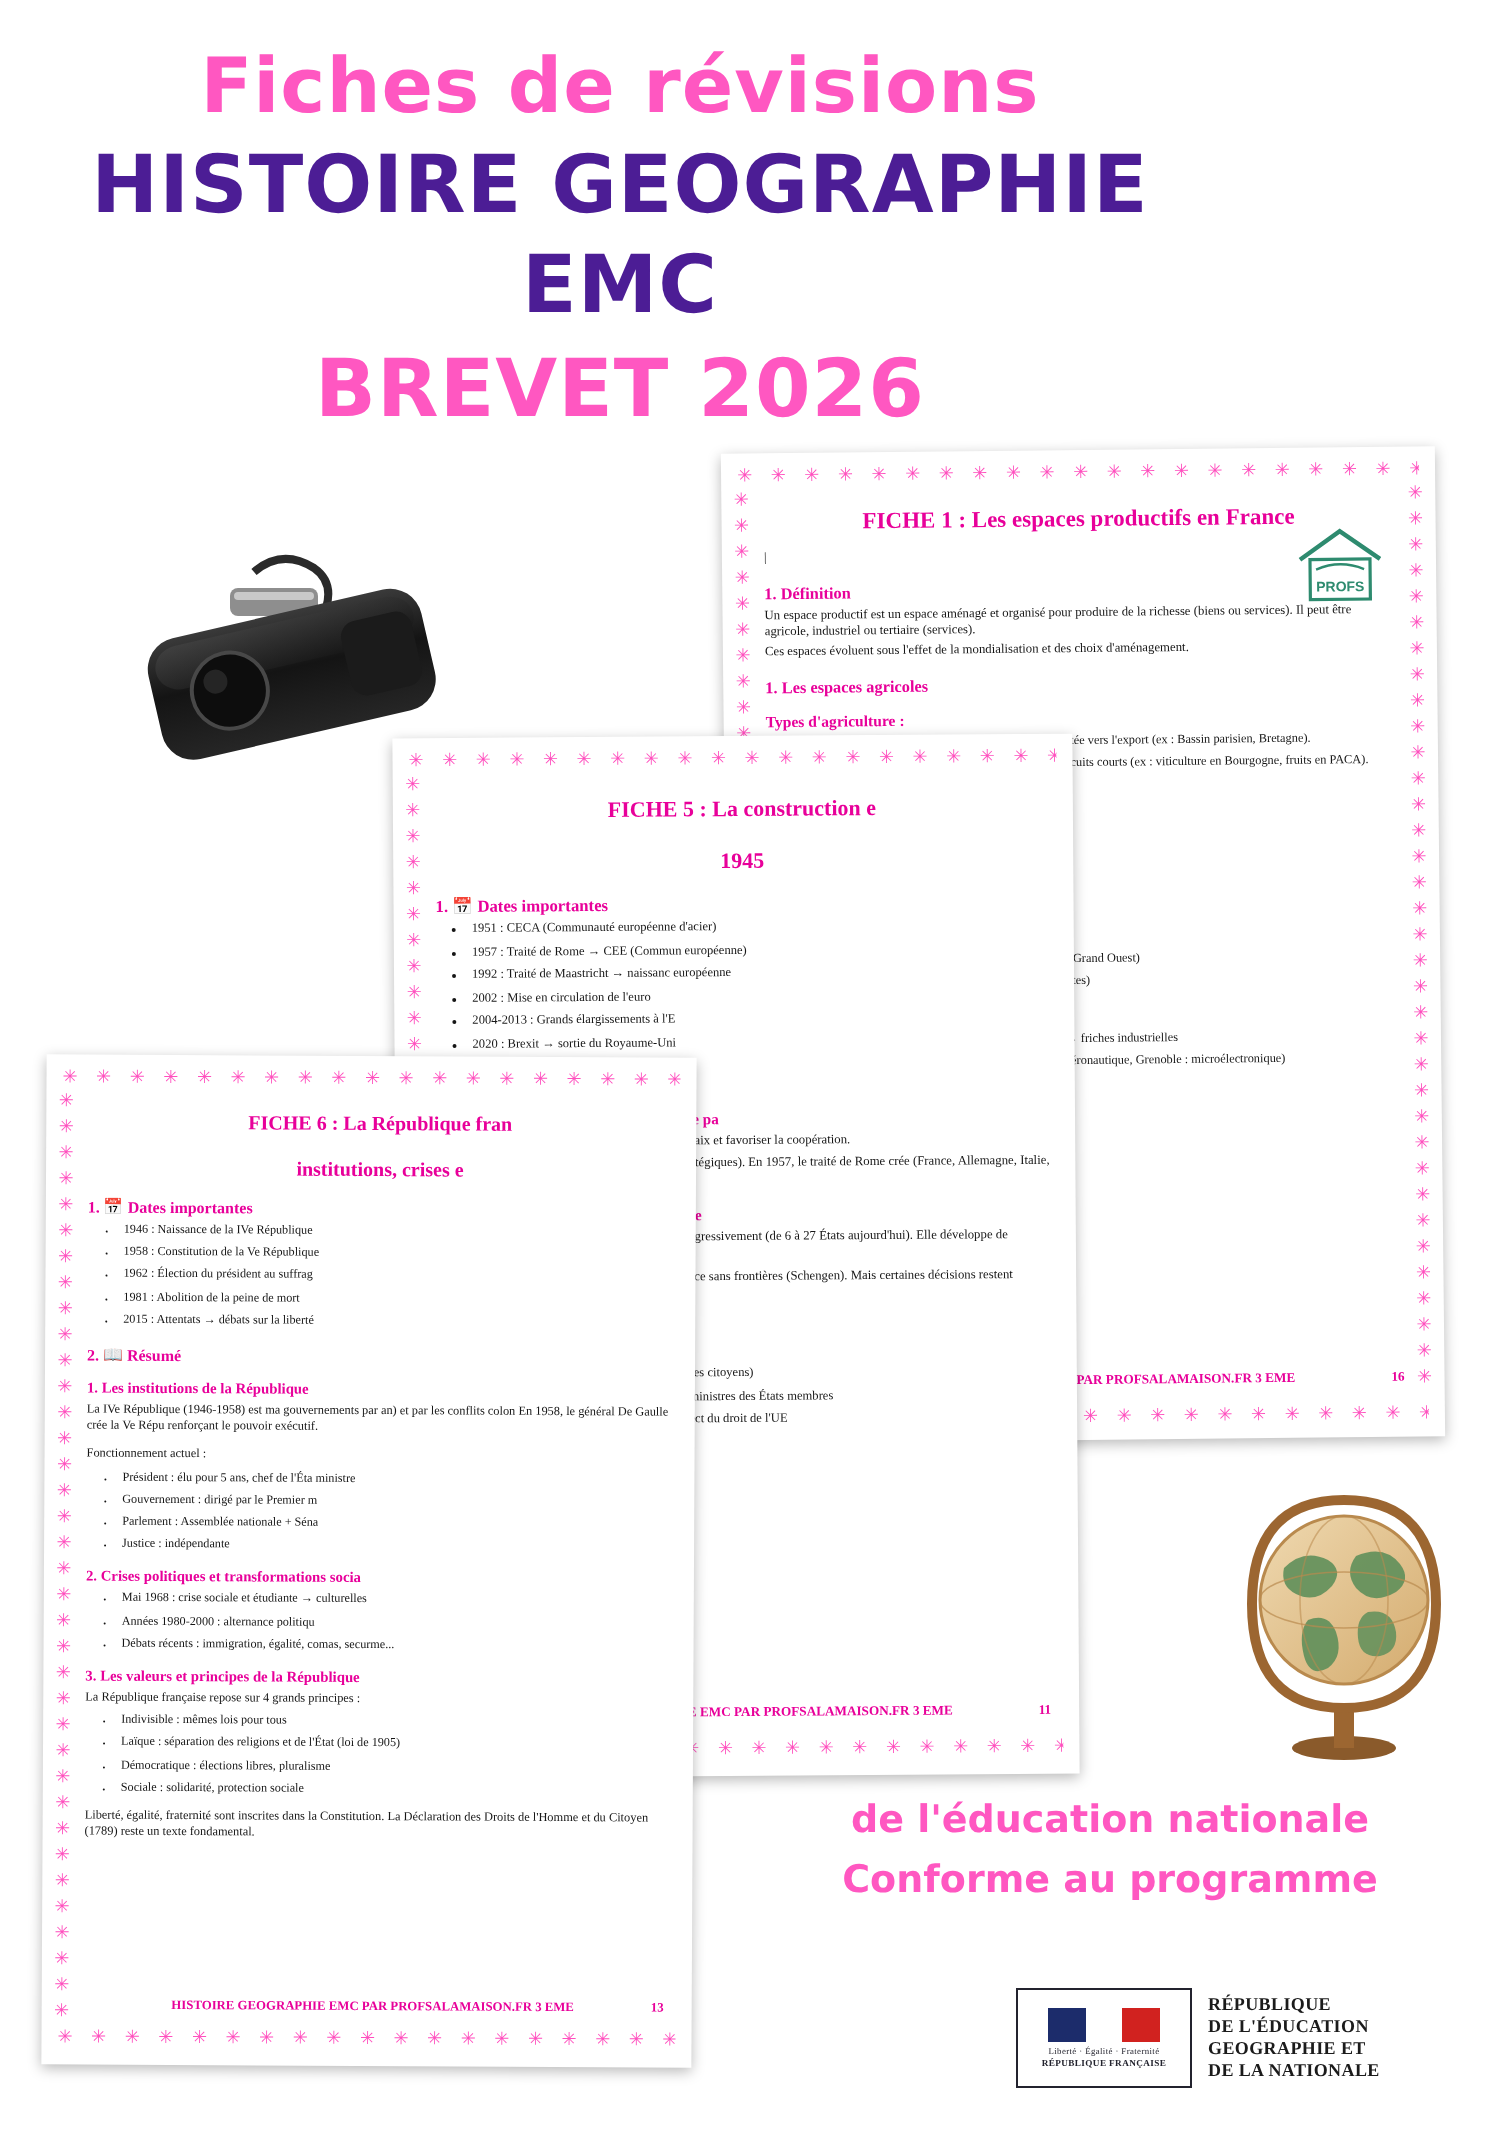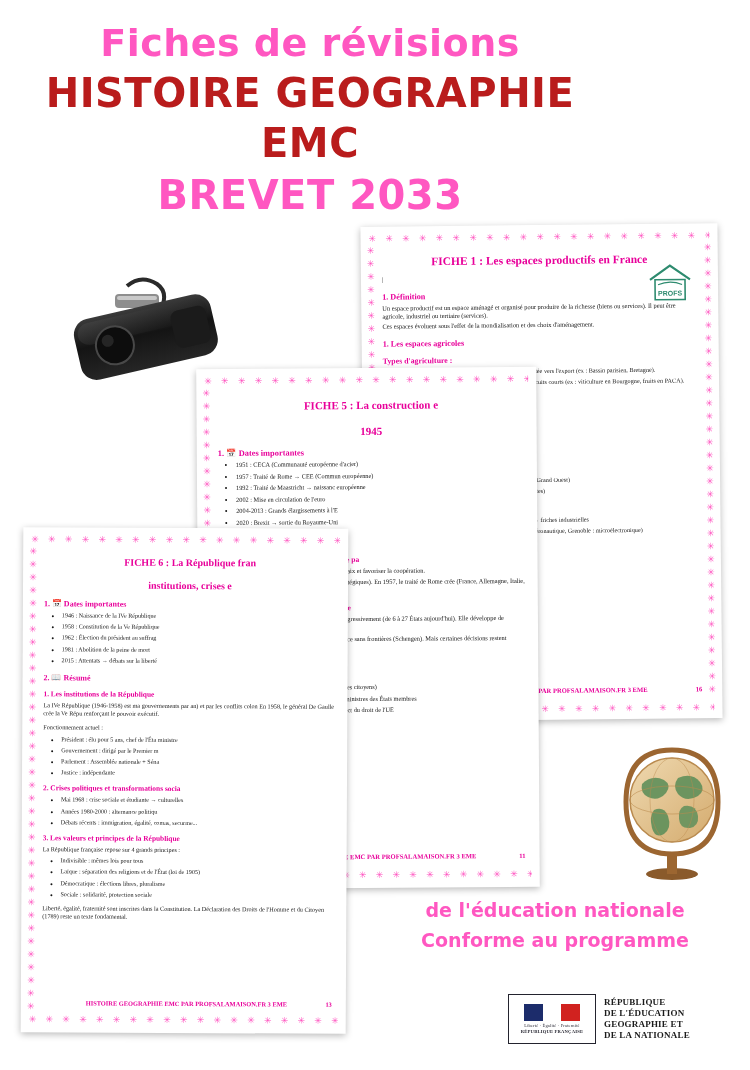--- a/index.html
+++ b/index.html
@@ -26,21 +26,21 @@
   .header .line1 {
     font-family: "DejaVu Sans", sans-serif;
     color: #ff57c1;
     font-size: 38px;
     font-weight: bold;
     letter-spacing: 0.5px;
     line-height: 46px;
   }
   .header .line2 {
     font-family: "DejaVu Sans", sans-serif;
-    color: #b91c1c;
+    color: #4c1d95;
     font-size: 40px;
     font-weight: bold;
     letter-spacing: 0.5px;
     line-height: 50px;
     margin-top: 2px;
   }
   .header .line3 {
     font-family: "DejaVu Sans", sans-serif;
     color: #ff57c1;
     font-size: 40px;
@@ -255,21 +255,21 @@
     letter-spacing: 0.2px;
   }
   #ministry .mtext .l1 { font-weight: bold; }
 </style>
 </head>
 <body>
 
 <div class="header">
   <div class="line1">Fiches de révisions</div>
   <div class="line2">HISTOIRE GEOGRAPHIE EMC</div>
-  <div class="line3">BREVET 2033</div>
+  <div class="line3">BREVET 2026</div>
 </div>
 
 <div id="usb">
   <svg width="185" height="120" viewBox="0 0 185 120">
     <defs>
       <linearGradient id="ug" x1="0" y1="0" x2="0" y2="1">
         <stop offset="0%" stop-color="#3a3a3a"></stop>
         <stop offset="45%" stop-color="#141414"></stop>
         <stop offset="100%" stop-color="#262626"></stop>
       </linearGradient>

